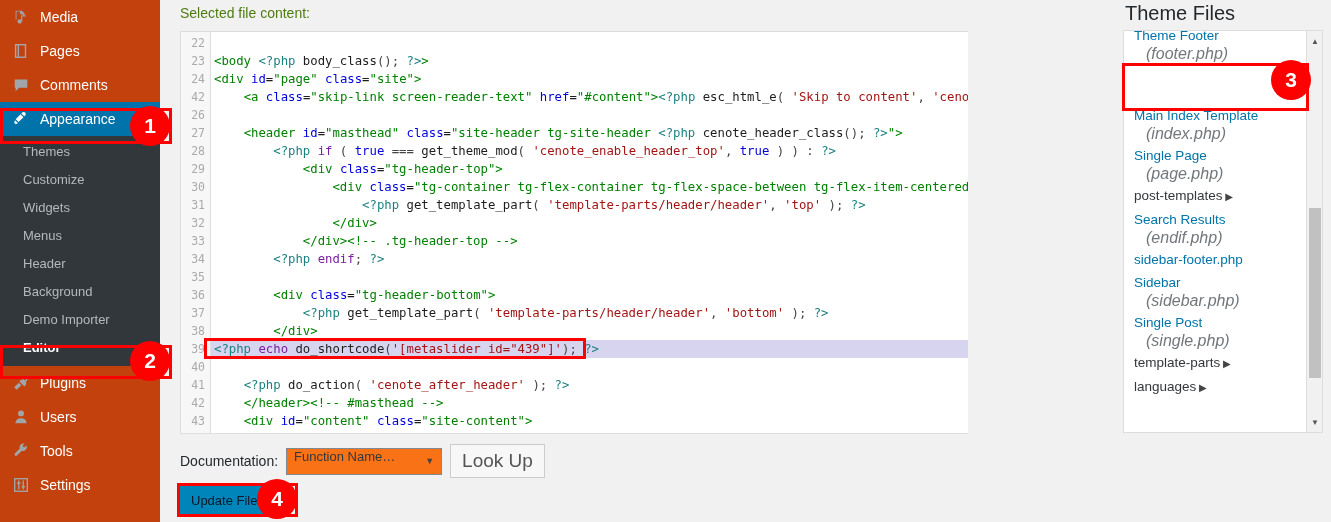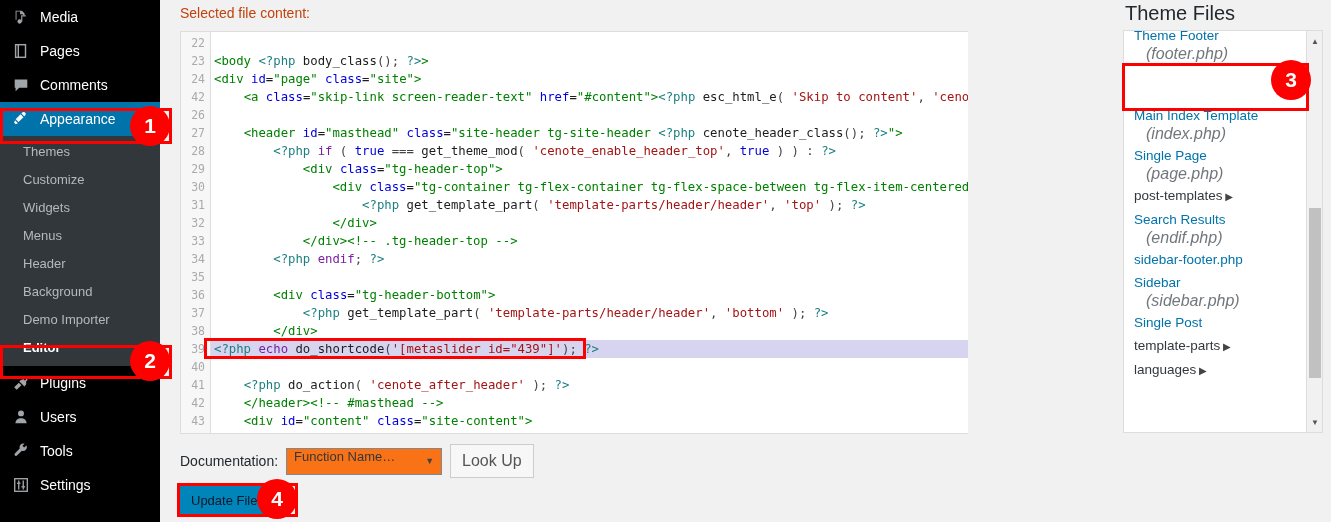--- a/index.html
+++ b/index.html
@@ -8,21 +8,21 @@
     overflow: hidden;
     font-family: "Liberation Sans", sans-serif;
     background: #f1f1f1;
   }
   #root { position: relative; width: 1331px; height: 522px; }
 
   
   #admin-menu {
     position: absolute; left: 0; top: 0;
     width: 160px; height: 522px;
-    background: #000000;
+    background: #c2410c;
     color: #fff;
   }
   .menu-top { padding-top: 0; }
   .menu-item {
     position: relative;
     display: flex; align-items: center;
     height: 34px;
     padding-left: 11px;
     font-size: 14px;
     color: #fff;
@@ -64,21 +64,21 @@
 
   
   #content-area {
     position: absolute; left: 160px; top: 0;
     width: 1171px; height: 522px;
     background: #f1f1f1;
   }
 
   #file-content-label {
     position: absolute; left: 20px; top: 5px;
-    font-size: 14px; color: #c2410c;
+    font-size: 14px; color: #4d7c0f;
   }
 
   
   #code-editor {
     position: absolute;
     left: 20px; top: 31px;
     width: 938px; height: 403px;
     background: #fff;
     border: 1px solid #ddd;
     overflow: hidden;
@@ -159,21 +159,21 @@
     position: absolute; right: 7px; top: 50%;
     transform: translateY(-50%);
     font-size: 9px; color: #444;
   }
   #lookup-btn {
     margin-left: 8px;
     height: 27px;
     padding: 16px 11px;
     border: 1px solid #ccc;
     background: #f7f7f7;
-    font-size: 16px;
+    font-size: 19px;
     color: #555;
     display: flex; align-items: center;
     cursor: pointer;
   }
 
   
   #update-file-btn {
     position: absolute; left: 20px; top: 486px;
     height: 28px;
     padding: 0 11px;
@@ -483,20 +483,21 @@
           </div>
           <div class="file-item">
             <span class="f-name">sidebar-footer.php</span>
           </div>
           <div class="file-item">
             <span class="f-name">Sidebar</span>
             <span class="f-path">(sidebar.php)</span>
           </div>
           <div class="file-item">
             <span class="f-name">Single Post</span>
+            <span class="f-path">(single.php)</span>
           </div>
           <div class="file-item folder">
             <span class="f-name">template-parts</span>
           </div>
           <div class="file-item folder">
             <span class="f-name">languages</span>
           </div>
         </div>
       <div id="filelist-scroll">
         <div class="sb-arrow up">▲</div>

